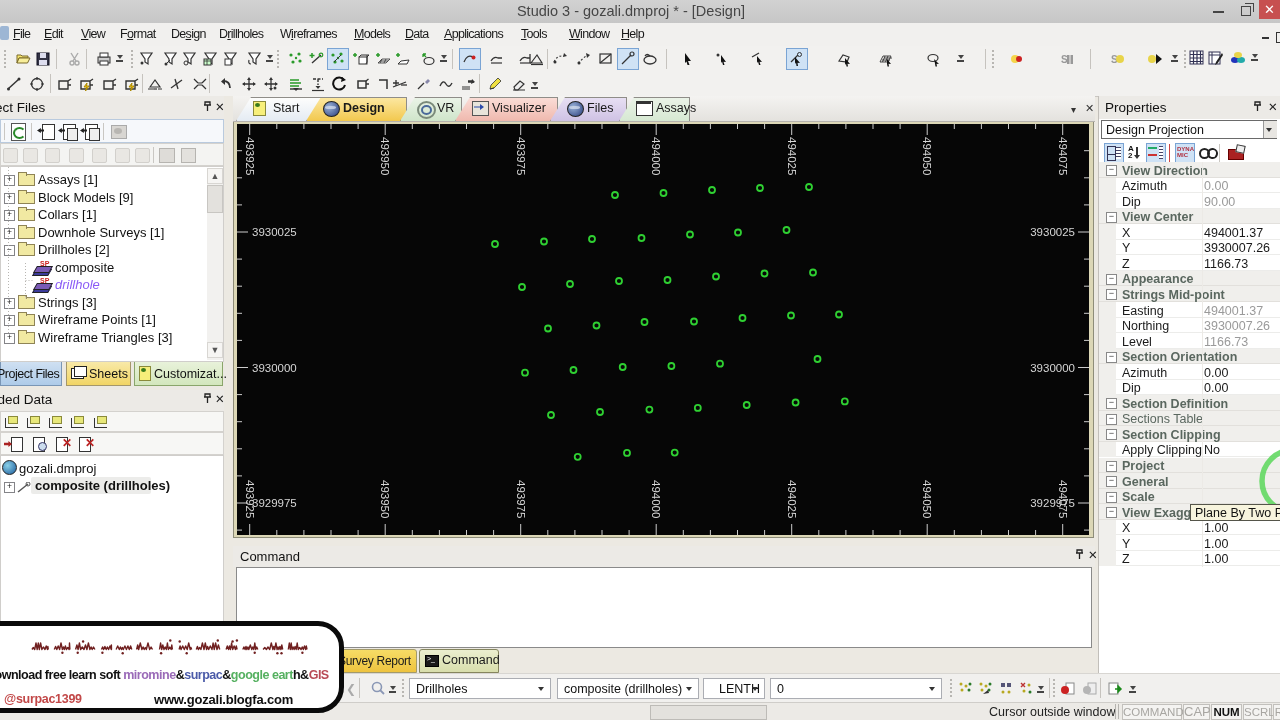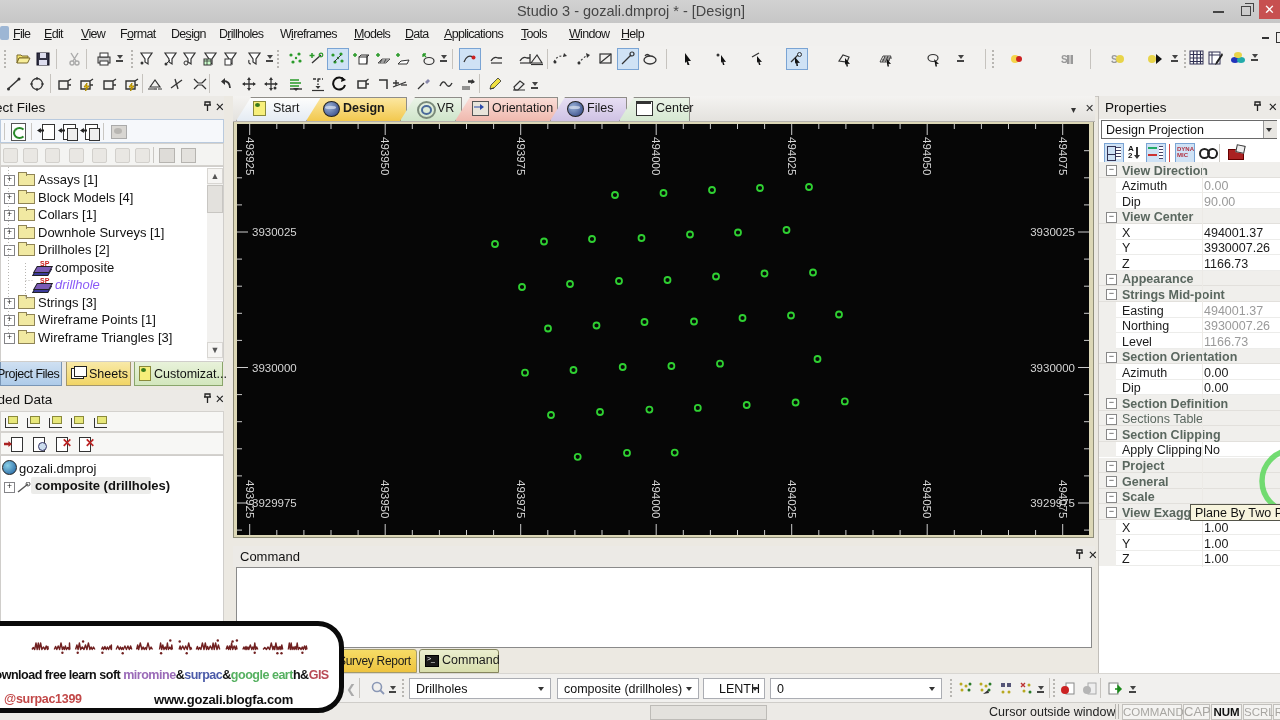--- a/index.html
+++ b/index.html
@@ -395,21 +395,21 @@
     <div class="a" style="left:180px;top:4px;width:13px;height:13px;background:#e3e1dd;border:1px solid #b6b4b0;"></div>
   </div>
 <div class="a" style="left:0;top:166px;width:224px;height:196px;background:#fff;border:1px solid #d0cecb;box-sizing:border-box;" id="pftree">
     <div class="a" style="left:3px;top:8px;width:9px;height:9px;background:#fff;border:1px solid #848488;font-size:8.5px;line-height:7.5px;text-align:center;color:#222;">+</div>
     <div class="a" style="left:17px;top:7px;width:15px;height:10px;background:#f1e9a2;border:1px solid #8f8456;"></div>
     <div class="a" style="left:17px;top:5px;width:7px;height:3px;background:#f1e9a2;border:1px solid #8f8456;border-bottom:none;"></div>
     <div class="a" style="left:37px;top:5px;font-size:13px;color:#111;white-space:nowrap;">Assays [1]</div>
     <div class="a" style="left:3px;top:25.5px;width:9px;height:9px;background:#fff;border:1px solid #848488;font-size:8.5px;line-height:7.5px;text-align:center;color:#222;">+</div>
     <div class="a" style="left:17px;top:24.5px;width:15px;height:10px;background:#f1e9a2;border:1px solid #8f8456;"></div>
     <div class="a" style="left:17px;top:22.5px;width:7px;height:3px;background:#f1e9a2;border:1px solid #8f8456;border-bottom:none;"></div>
-    <div class="a" style="left:37px;top:22.5px;font-size:13px;color:#111;white-space:nowrap;">Block Models [4]</div>
+    <div class="a" style="left:37px;top:22.5px;font-size:13px;color:#111;white-space:nowrap;">Block Models [9]</div>
     <div class="a" style="left:3px;top:43.0px;width:9px;height:9px;background:#fff;border:1px solid #848488;font-size:8.5px;line-height:7.5px;text-align:center;color:#222;">+</div>
     <div class="a" style="left:17px;top:42.0px;width:15px;height:10px;background:#f1e9a2;border:1px solid #8f8456;"></div>
     <div class="a" style="left:17px;top:40.0px;width:7px;height:3px;background:#f1e9a2;border:1px solid #8f8456;border-bottom:none;"></div>
     <div class="a" style="left:37px;top:40.0px;font-size:13px;color:#111;white-space:nowrap;">Collars [1]</div>
     <div class="a" style="left:3px;top:60.5px;width:9px;height:9px;background:#fff;border:1px solid #848488;font-size:8.5px;line-height:7.5px;text-align:center;color:#222;">+</div>
     <div class="a" style="left:17px;top:59.5px;width:15px;height:10px;background:#f1e9a2;border:1px solid #8f8456;"></div>
     <div class="a" style="left:17px;top:57.5px;width:7px;height:3px;background:#f1e9a2;border:1px solid #8f8456;border-bottom:none;"></div>
     <div class="a" style="left:37px;top:57.5px;font-size:13px;color:#111;white-space:nowrap;">Downhole Surveys [1]</div>
     <div class="a" style="left:3px;top:78.0px;width:9px;height:9px;background:#fff;border:1px solid #848488;font-size:8.5px;line-height:7.5px;text-align:center;color:#222;">−</div>
     <div class="a" style="left:17px;top:77.0px;width:15px;height:10px;background:#f1e9a2;border:1px solid #8f8456;"></div>
@@ -520,33 +520,33 @@
     <div class="a" style="left:184px;top:5px;z-index:3;">
       <div class="a" style="left:0px;top:0px;width:15px;height:14px;border-radius:50%;border:2px solid #7a8a7a;"></div>
       <div class="a" style="left:4px;top:4px;width:7px;height:6px;border-radius:50%;border:2px solid #4a6a9a;"></div>
     </div>
     <div class="a" style="left:204px;top:5px;font-size:12.5px;font-weight:normal;color:#1a1a1a;z-index:3;">VR</div>
     <div class="a" style="left:222px;top:1px;width:103px;height:24px;background:linear-gradient(#fadcd6,#efb9ae);border:1px solid #8f8d88;border-bottom:none;box-sizing:border-box;clip-path:polygon(15px 0,100% 0,100% 100%,0 100%);z-index:4;"></div>
     <div class="a" style="left:239px;top:5px;z-index:4;">
       <div class="a" style="left:0px;top:0px;width:15px;height:13px;background:#e8e4da;border:1px solid #555;"></div>
       <div class="a" style="left:2px;top:3px;width:10px;height:6px;background:#2a4aaa;clip-path:polygon(0 40%,60% 40%,60% 0,100% 50%,60% 100%,60% 60%,0 60%);"></div>
     </div>
-    <div class="a" style="left:259px;top:5px;font-size:12.5px;font-weight:normal;color:#1a1a1a;z-index:4;">Orientation</div>
+    <div class="a" style="left:259px;top:5px;font-size:12.5px;font-weight:normal;color:#1a1a1a;z-index:4;">Visualizer</div>
     <div class="a" style="left:317px;top:1px;width:77px;height:24px;background:linear-gradient(#e7dff3,#cfc2e4);border:1px solid #8f8d88;border-bottom:none;box-sizing:border-box;clip-path:polygon(15px 0,100% 0,100% 100%,0 100%);z-index:5;"></div>
     <div class="a" style="left:334px;top:5px;z-index:5;">
       <div class="a" style="left:0px;top:0px;width:15px;height:14px;background:radial-gradient(circle at 35% 35%,#9bb3d8,#273a7a);border-radius:50%;border:1px solid #222;"></div>
       <div class="a" style="left:2px;top:5px;width:11px;height:3px;background:#cfd8ea;border-radius:40%;opacity:.8;"></div>
     </div>
     <div class="a" style="left:354px;top:5px;font-size:12.5px;font-weight:normal;color:#1a1a1a;z-index:5;">Files</div>
     <div class="a" style="left:386px;top:1px;width:71px;height:24px;background:linear-gradient(#eaf3e7,#d6e8d2);border:1px solid #8f8d88;border-bottom:none;box-sizing:border-box;clip-path:polygon(15px 0,100% 0,100% 100%,0 100%);z-index:6;"></div>
     <div class="a" style="left:403px;top:5px;z-index:6;">
       <div class="a" style="left:0px;top:0px;width:15px;height:13px;background:#fff;border:1.5px solid #333;"></div>
       <div class="a" style="left:0px;top:0px;width:15px;height:3px;background:#333;"></div>
     </div>
-    <div class="a" style="left:423px;top:5px;font-size:12.5px;font-weight:normal;color:#1a1a1a;z-index:6;">Center</div>
+    <div class="a" style="left:423px;top:5px;font-size:12.5px;font-weight:normal;color:#1a1a1a;z-index:6;">Assays</div>
     <div class="a" style="left:838px;top:8px;font-size:10px;color:#333;">▾</div>
     <div class="a" style="left:852px;top:6px;font-size:11px;color:#333;">✕</div>
     <div class="a" style="left:0;top:25px;width:862px;height:1px;background:#b5b2ad;z-index:9;"></div>
   </div>
 <div class="a" id="canvaswrap" style="left:233px;top:121px;width:861px;height:417px;"><svg width="861" height="417" viewBox="0 0 861 417">
       <rect x="0.5" y="0.5" width="860" height="416" fill="#dcd7b6" stroke="#8e8d79" stroke-width="1"></rect>
       <rect x="4" y="3" width="852" height="411" fill="#060606"></rect>
       <g stroke="#cccccc" stroke-width="1">
         <line x1="16.7" y1="3" x2="16.7" y2="14"></line>
         <line x1="16.7" y1="414" x2="16.7" y2="403"></line>

